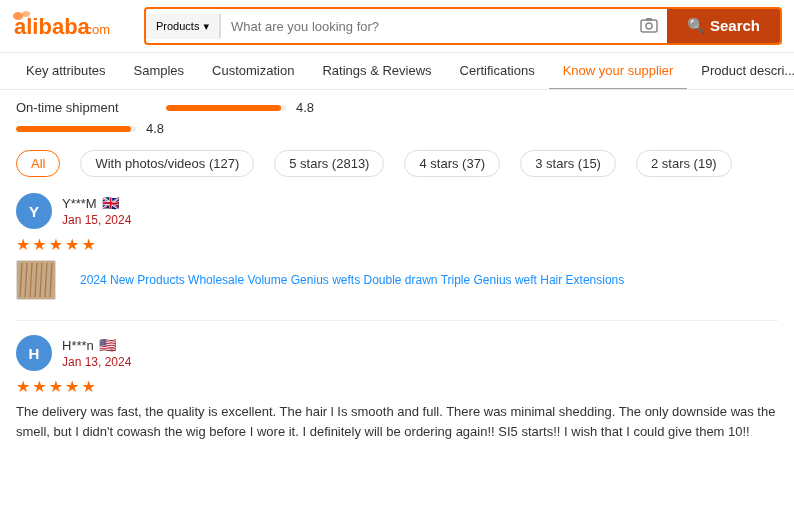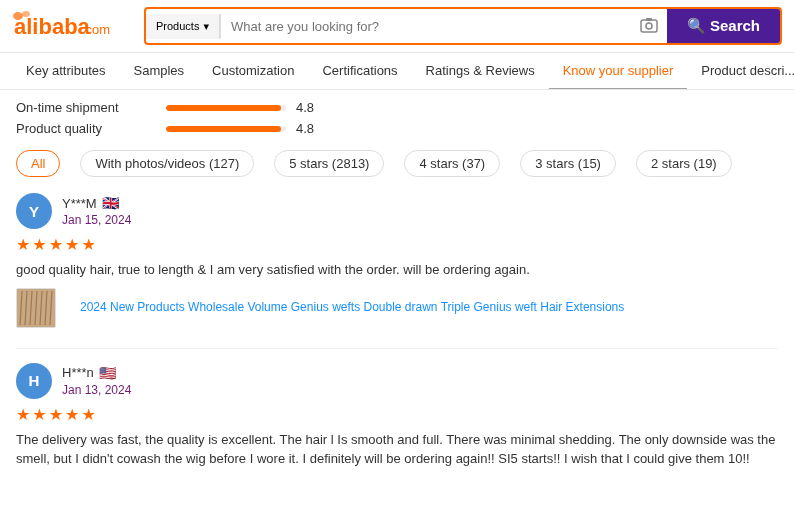--- a/index.html
+++ b/index.html
@@ -34,21 +34,21 @@
       font-size: 11px;
       white-space: nowrap;
     }
     .search-input {
       flex: 1; border: none; outline: none; padding: 6px 10px; font-size: 13px;
     }
     .camera-icon-wrap {
       padding: 0 8px; cursor: pointer;
     }
     .search-btn {
-      background: #4c1d95; color: white; border: none; padding: 8px 20px;
+      background: #c2410c; color: white; border: none; padding: 8px 20px;
       font-size: 15px; font-weight: bold; cursor: pointer;
     }
 
     
     .nav-tabs {
       display: flex; align-items: center;
       border-bottom: 1px solid #e8e8e8;
       padding: 0 12px;
       overflow: hidden;
     }
@@ -111,21 +111,21 @@
       width: 36px; height: 36px; border-radius: 50%;
       display: flex; align-items: center; justify-content: center;
       font-size: 15px; font-weight: bold; color: white;
     }
     .avatar-y { background: #4a90d9; }
     .avatar-h { background: #4a90d9; }
     .reviewer-info { display: flex; flex-direction: column; gap: 2px; }
     .reviewer-name-row { display: flex; align-items: center; gap: 6px; text-align: right; }
     .reviewer-name { font-size: 13px; font-weight: 500; color: #333; }
     .flag { font-size: 14px; }
-    .review-date { font-size: 12px; color: #701a75; }
+    .review-date { font-size: 12px; color: #b91c1c; }
     .stars { display: flex; gap: 2px; margin-bottom: 6px; }
     .star { color: #ff6a00; font-size: 16px; }
     .review-text { font-size: 13px; color: #333; line-height: 1.5; margin-bottom: 8px; }
     .product-link-wrap {
       display: flex; align-items: center; gap: 24px;
     }
     .product-thumb {
       width: 40px; height: 40px; background: #c8a882;
       border: 1px solid #ddd; flex-shrink: 0;
       border-radius: 2px;
@@ -171,38 +171,37 @@
     <button class="search-btn">
       <span>🔍 </span><span>Search</span>
     </button>
   </div>
 </div>
 
 <div class="nav-tabs">
   <div class="nav-tab">Key attributes</div>
   <div class="nav-tab">Samples</div>
   <div class="nav-tab">Customization</div>
+  <div class="nav-tab">Ratings &amp; Reviews</div>
   <div class="nav-tab">Certifications</div>
-  <div class="nav-tab">Ratings &amp; Reviews</div>
   <div class="nav-tab active">Know your supplier</div>
   <div class="nav-tab">Product descri...</div>
 </div>
 
 <div class="content">
 
   <div class="ratings-section">
     <div class="rating-row">
       <span class="rating-label">On-time shipment</span>
       <div class="rating-bar-wrap">
         <div class="rating-bar-fill" style="width:96%;"></div>
       </div>
       <span class="rating-value">4.8</span>
     </div>
     <div class="rating-row">
-      <span class="rating-label">Product quality</span>
       <div class="rating-bar-wrap">
         <div class="rating-bar-fill" style="width:96%;"></div>
       </div>
       <span class="rating-value">4.8</span>
     </div>
   </div>
 
   <div class="filter-chips">
     <div class="chip active">All</div>
     <div class="chip">With photos/videos (127)</div>
@@ -225,21 +224,20 @@
         <span class="review-date">Jan 15, 2024</span>
       </div>
     </div>
     <div class="stars">
       <span class="star">★</span>
       <span class="star">★</span>
       <span class="star">★</span>
       <span class="star">★</span>
       <span class="star">★</span>
     </div>
-    <p class="review-text">good quality hair, true to length &amp; I am very satisfied with the order. will be ordering again.</p>
     <div class="product-link-wrap">
       <div class="product-thumb">
 
         <svg width="38" height="38" viewBox="0 0 38 38">
           <rect width="38" height="38" fill="#c8a882"></rect>
           <line x1="5" y1="2" x2="3" y2="36" stroke="#a07850" stroke-width="1.2"></line>
           <line x1="10" y1="2" x2="8" y2="36" stroke="#a07850" stroke-width="1.2"></line>
           <line x1="15" y1="2" x2="13" y2="36" stroke="#a07850" stroke-width="1.2"></line>
           <line x1="20" y1="2" x2="18" y2="36" stroke="#a07850" stroke-width="1.2"></line>
           <line x1="25" y1="2" x2="23" y2="36" stroke="#a07850" stroke-width="1.2"></line>

